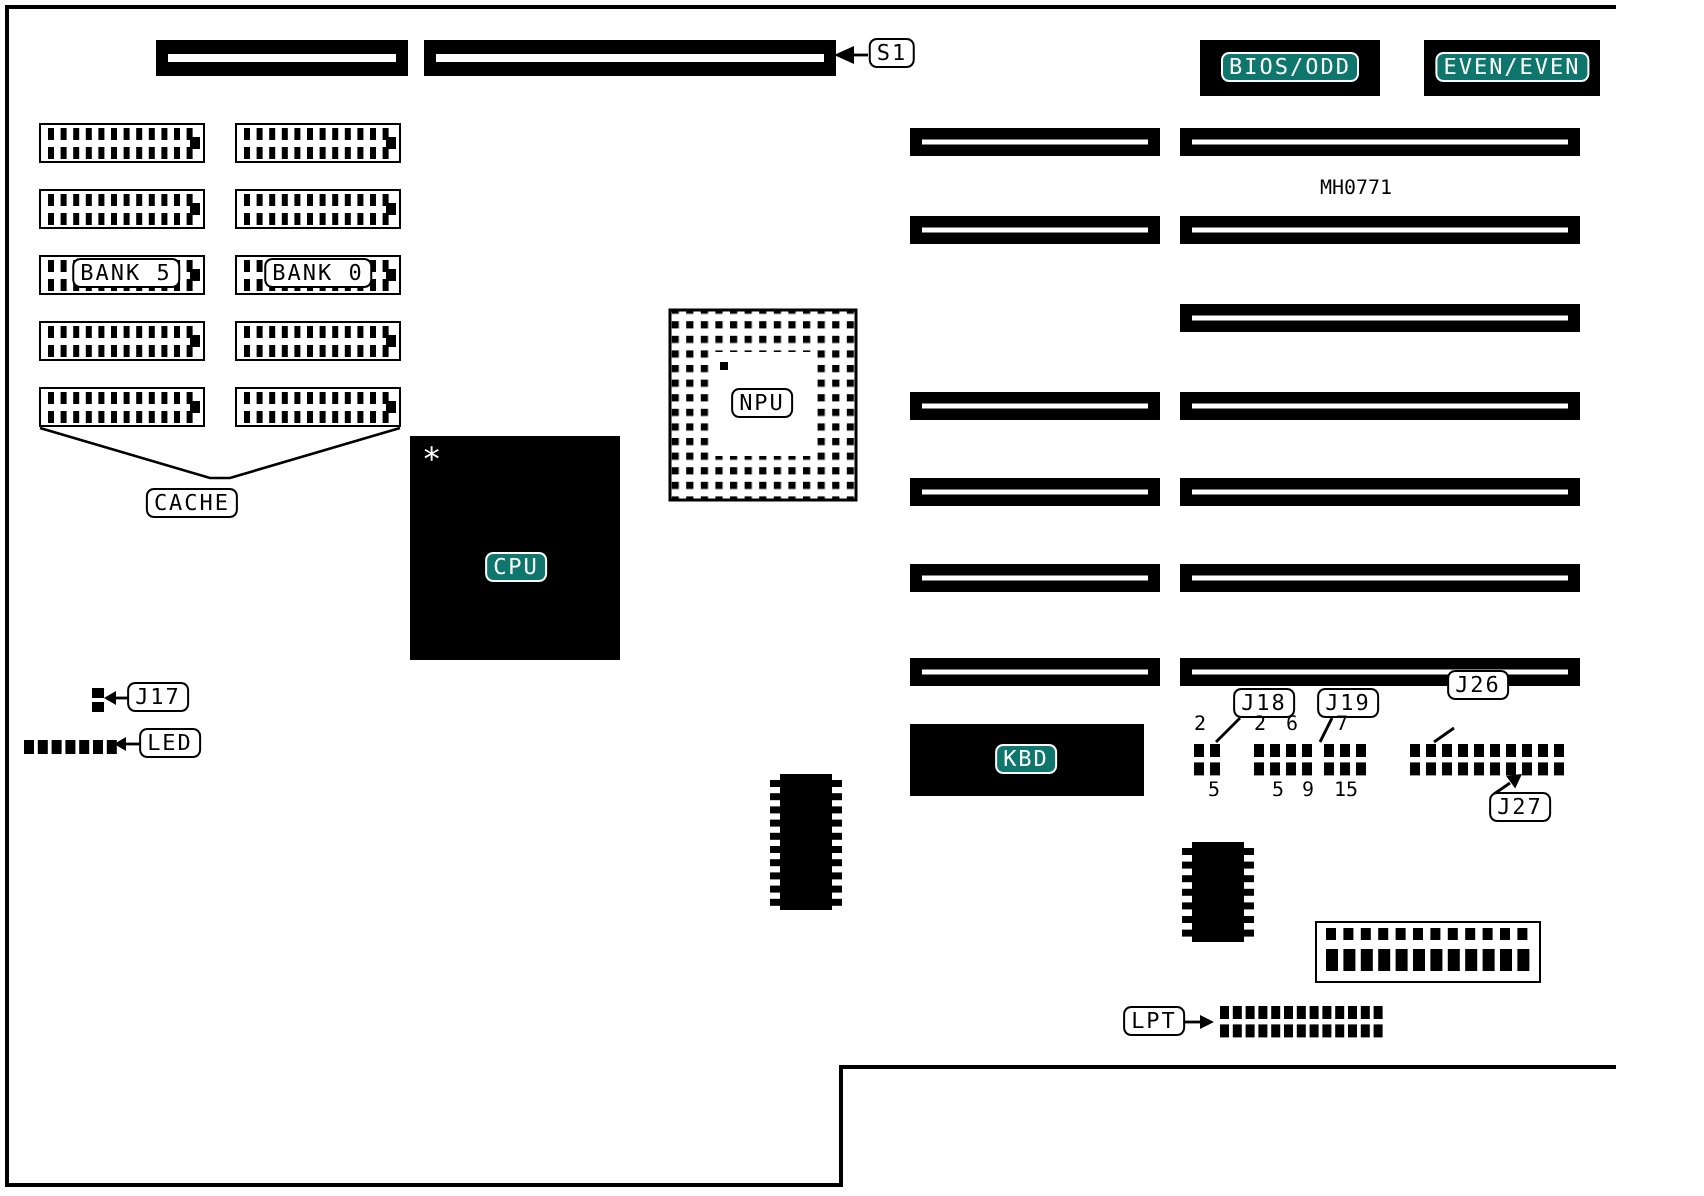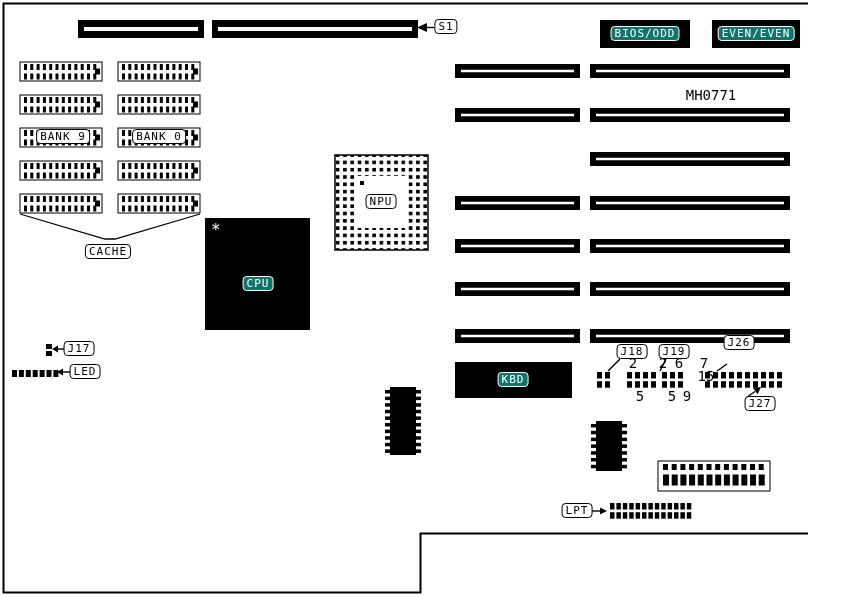--- a/index.html
+++ b/index.html
@@ -2,21 +2,21 @@
 <html><head>
 <meta charset="utf-8">
 <style>
   html,body{margin:0;padding:0;background:#fff;}
   .board{position:relative;width:808px;height:598px;background:#ffffff;
          font-family:"DejaVu Sans Mono","Liberation Mono",monospace;color:#000;overflow:hidden;}
   .layer{position:absolute;left:0;top:0;}
   .lbl{position:absolute;transform:translateX(-50%);border:1.3px solid #000;background:#fff;color:#000;
        font-size:11px;line-height:13px;padding:0 3px;border-radius:4px;white-space:nowrap;letter-spacing:1px;}
   .lbl.inv{background:#0f766e;border-color:#fff;color:#fff;}
-  .pin,.plain{position:absolute;transform:translateX(-50%);font-size:14px;line-height:12px;white-space:nowrap;margin-left:33px;}
+  .pin,.plain{position:absolute;transform:translateX(-50%);font-size:10px;line-height:12px;white-space:nowrap;}
   .star{position:absolute;color:#fff;font-size:16px;line-height:14px;}
 </style>
 </head>
 <body>
 
 <div class="board">
 
   <svg class="layer" width="852" height="598" viewBox="0 0 852 598">
     <defs>
       <pattern id="dots" width="7.3" height="7.3" patternUnits="userSpaceOnUse">
@@ -573,37 +573,37 @@
       <line x1="620" y1="359" x2="608" y2="371"></line>
       <line x1="666" y1="359" x2="660" y2="371"></line>
       <line x1="727" y1="364" x2="717" y2="371"></line>
     </g>
   </svg>
 
   <div class="lbl" style="left:446px;top:19px">S1</div>
   <div class="lbl inv" style="left:645px;top:26px">BIOS/ODD</div>
   <div class="lbl inv" style="left:756px;top:26px">EVEN/EVEN</div>
   <div class="plain" style="left:678px;top:89px">MH0771</div>
-  <div class="lbl" style="left:63px;top:129px">BANK 9</div>
+  <div class="lbl" style="left:63px;top:129px">BANK 5</div>
   <div class="lbl" style="left:159px;top:129px">BANK 0</div>
-  <div class="lbl" style="left:108px;top:244px">CACHE</div>
+  <div class="lbl" style="left:96px;top:244px">CACHE</div>
   <div class="star" style="left:211px;top:223px">*</div>
   <div class="lbl inv" style="left:258px;top:276px">CPU</div>
   <div class="lbl" style="left:381px;top:194px">NPU</div>
   <div class="lbl inv" style="left:513px;top:372px">KBD</div>
   <div class="lbl" style="left:79px;top:341px">J17</div>
   <div class="lbl" style="left:85px;top:364px">LED</div>
   <div class="lbl" style="left:632px;top:344px">J18</div>
   <div class="lbl" style="left:674px;top:344px">J19</div>
   <div class="lbl" style="left:739px;top:335px">J26</div>
   <div class="lbl" style="left:760px;top:396px">J27</div>
   <div class="lbl" style="left:577px;top:503px">LPT</div>
 
   <div class="pin" style="left:600px;top:357px">2</div>
   <div class="pin" style="left:630px;top:357px">2</div>
   <div class="pin" style="left:646px;top:357px">6</div>
   <div class="pin" style="left:671px;top:357px">7</div>
   <div class="pin" style="left:607px;top:390px">5</div>
   <div class="pin" style="left:639px;top:390px">5</div>
   <div class="pin" style="left:654px;top:390px">9</div>
-  <div class="pin" style="left:673px;top:370px">15</div>
+  <div class="pin" style="left:673px;top:390px">15</div>
 
 </div>
 
 </body></html>

